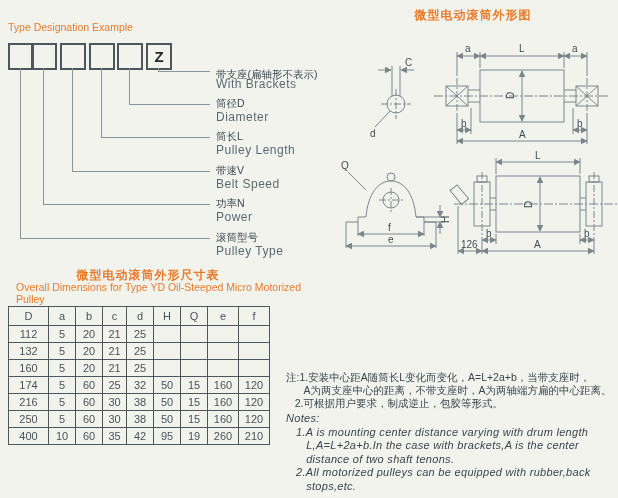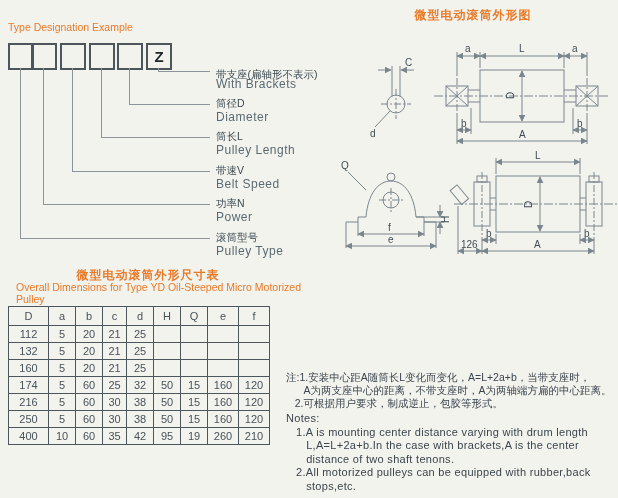--- a/index.html
+++ b/index.html
@@ -319,20 +319,20 @@
           <td>19</td>
           <td>260</td>
           <td>210</td>
         </tr>
       </tbody>
   </table>
 
   <div class="abs notes" style="left:286px; top:371px; width:330px;">注:1.安装中心距A随筒长L变化而变化，A=L+2a+b，当带支座时，
       A为两支座中心的距离，不带支座时，A为两轴端方扁的中心距离。
    2.可根据用户要求，制成逆止，包胶等形式。</div>
-  <div class="abs notes notes-en" style="left:286px; top:412px; width:330px;">Notes:
+  <div class="abs notes notes-en" style="left:286px; top:412px; width:330px;font-style:italic;">Notes:
    1.A is mounting center distance varying with drum length
       L,A=L+2a+b.In the case with brackets,A is the center
       distance of two shaft tenons.
    2.All motorized pulleys can be equipped with rubber,back
       stops,etc.</div>
 
 </div>
 
 </body></html>

